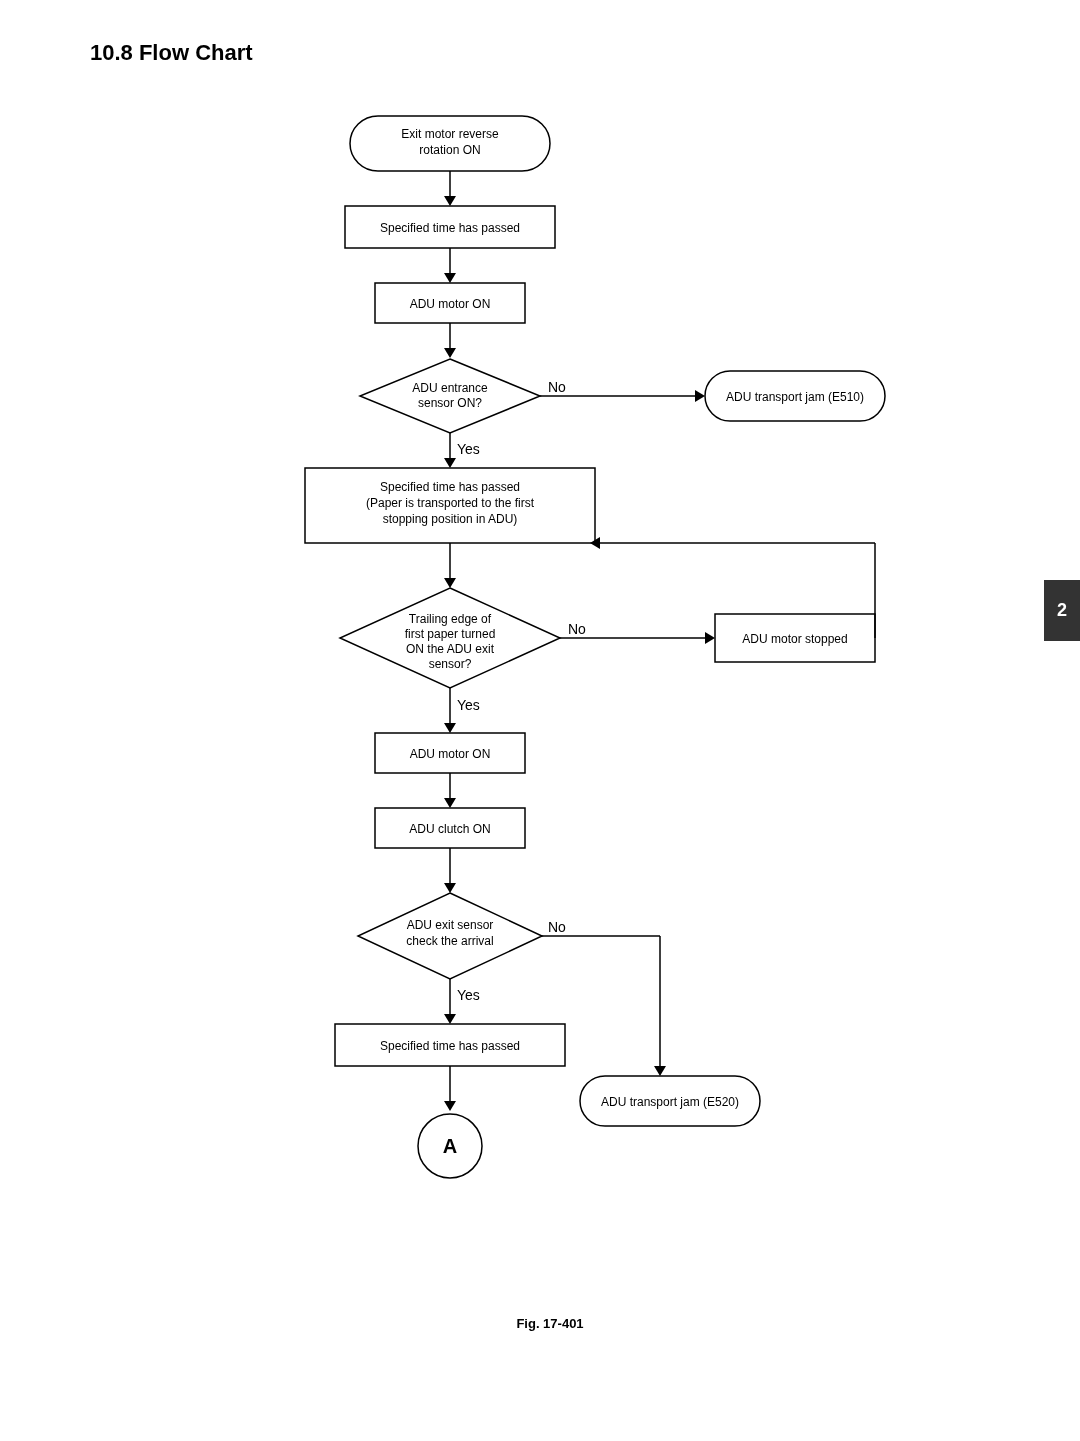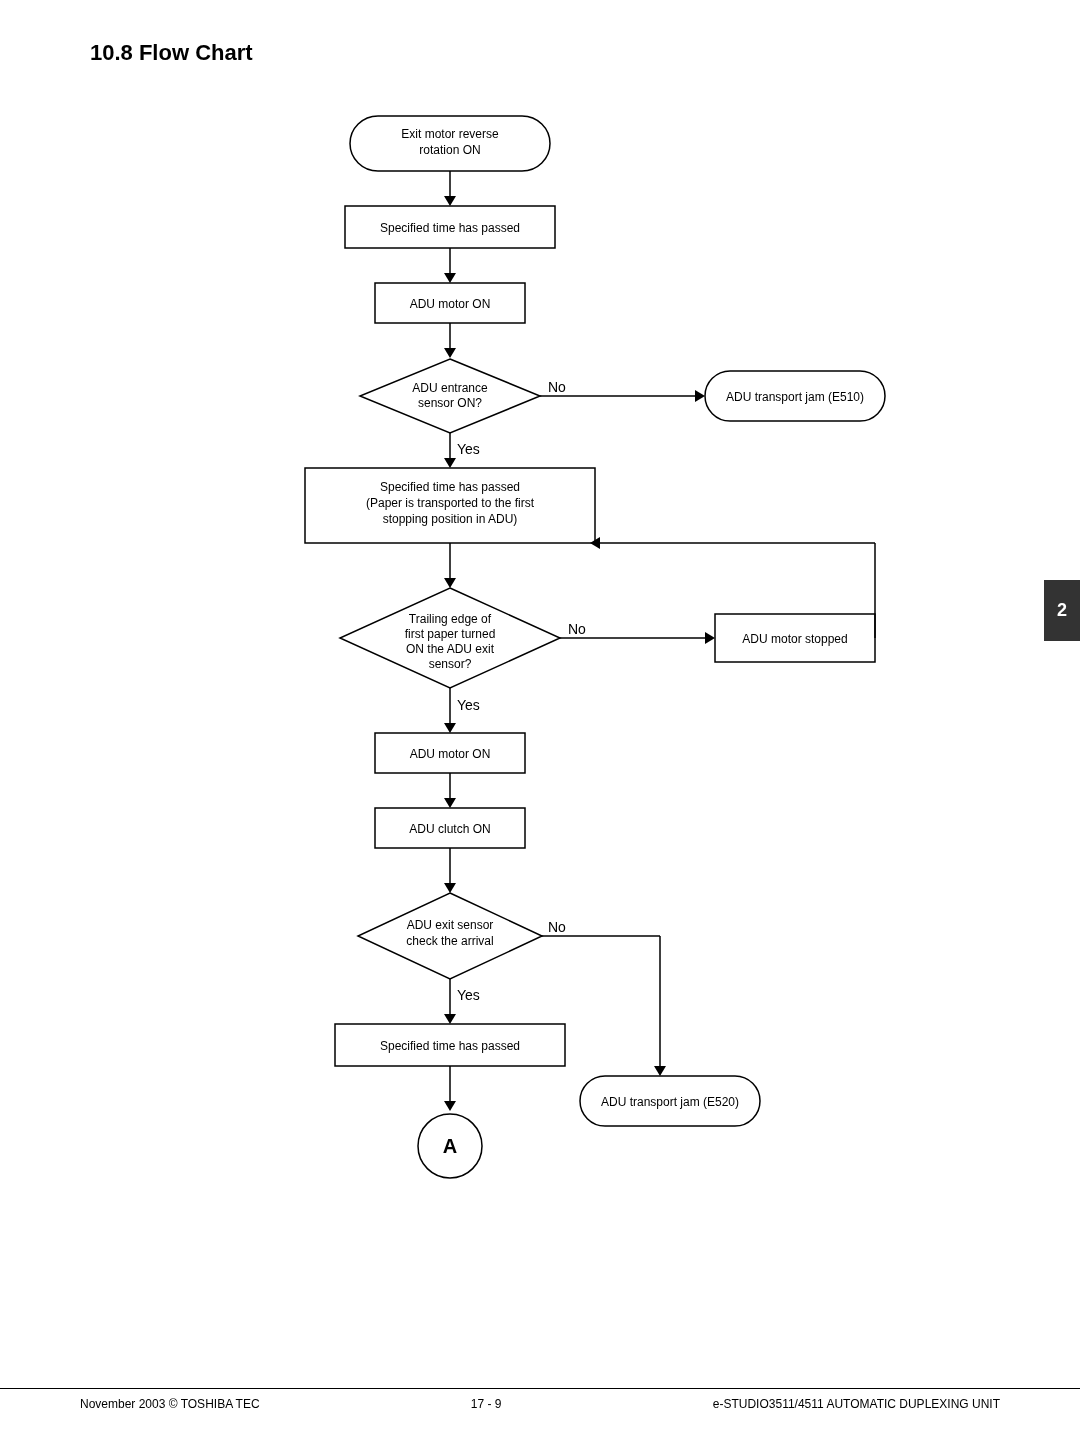--- a/index.html
+++ b/index.html
@@ -176,20 +176,16 @@
 
       <line x1="370" y1="970" x2="370" y2="1010" stroke="black" stroke-width="1.5"></line>
       <polygon points="364,1005 370,1015 376,1005" fill="black"></polygon>
 
       <circle cx="370" cy="1050" r="32" fill="white" stroke="black" stroke-width="1.5"></circle>
       <text x="370" y="1057" text-anchor="middle" font-size="20" font-weight="bold">A</text>
 
     </svg>
   </div>
 
+  <div class="fig-caption" style="margin-top: -60px;">Fig. 17-401</div>
 
-  <div class="footer">
-    <span>November 2003 © TOSHIBA TEC</span>
-    <span>17 - 9</span>
-    <span>e-STUDIO3511/4511  AUTOMATIC DUPLEXING UNIT</span>
-  </div>
 
 </div>
 
 </body></html>

